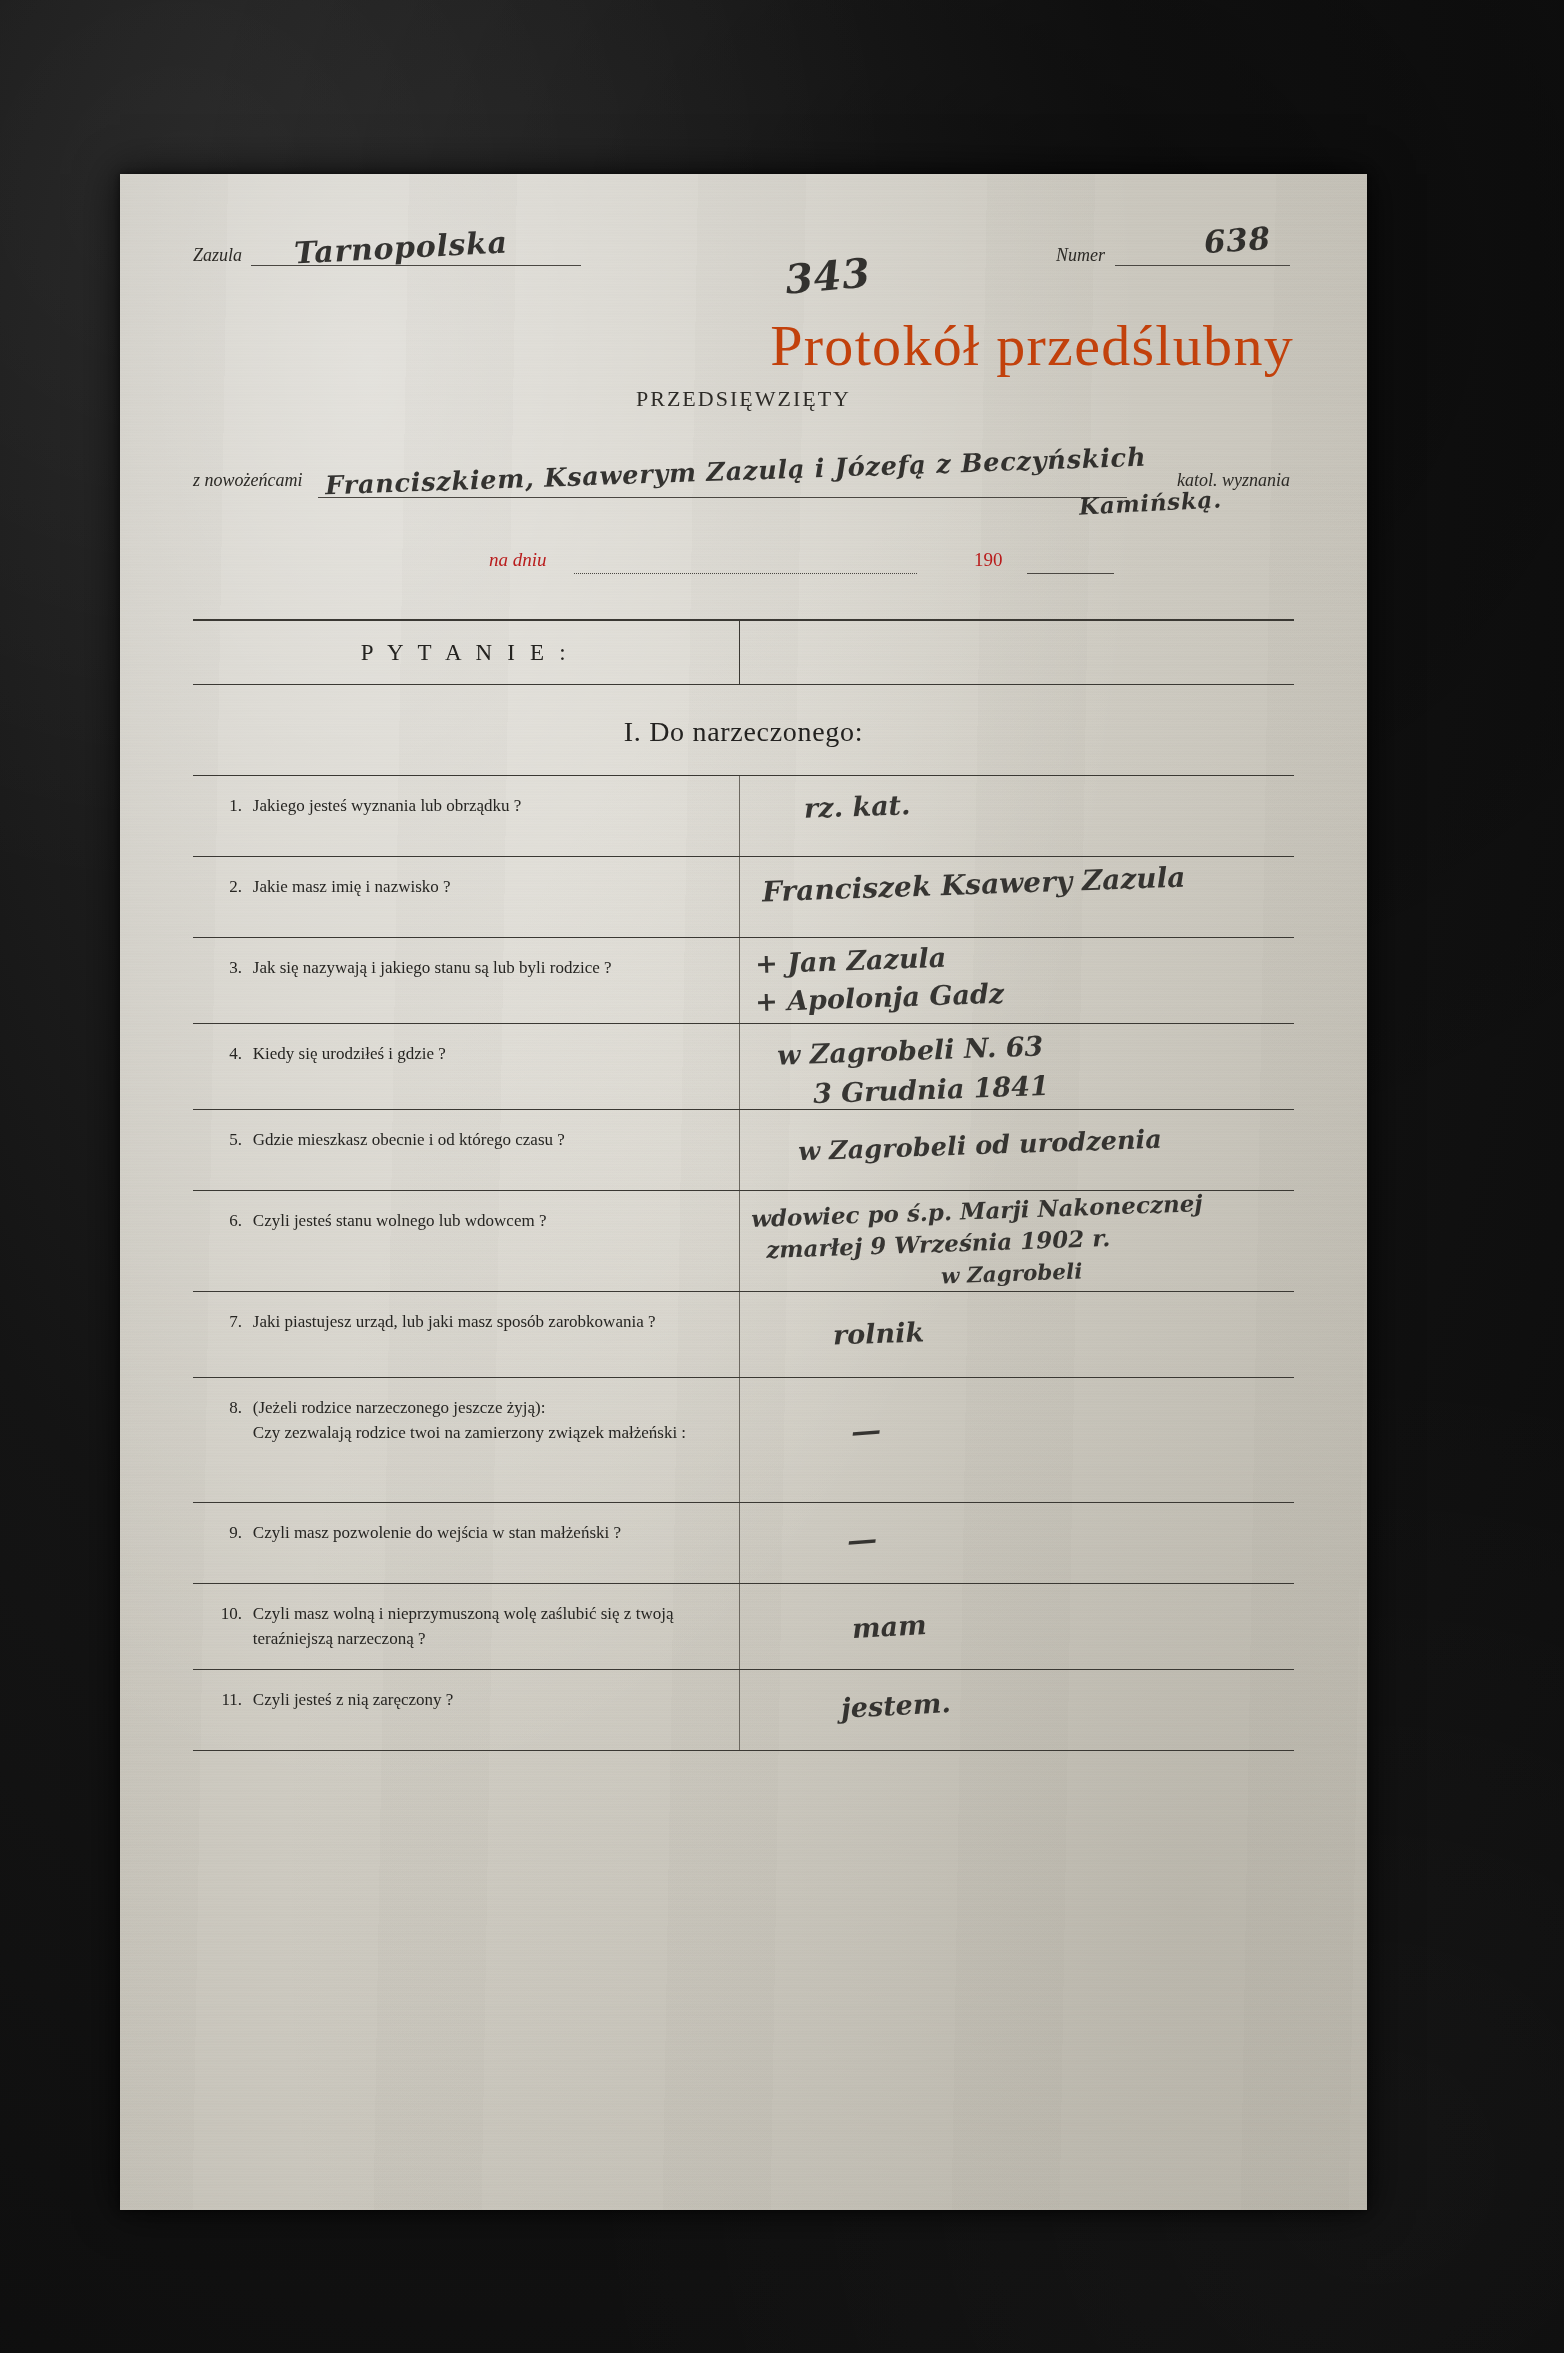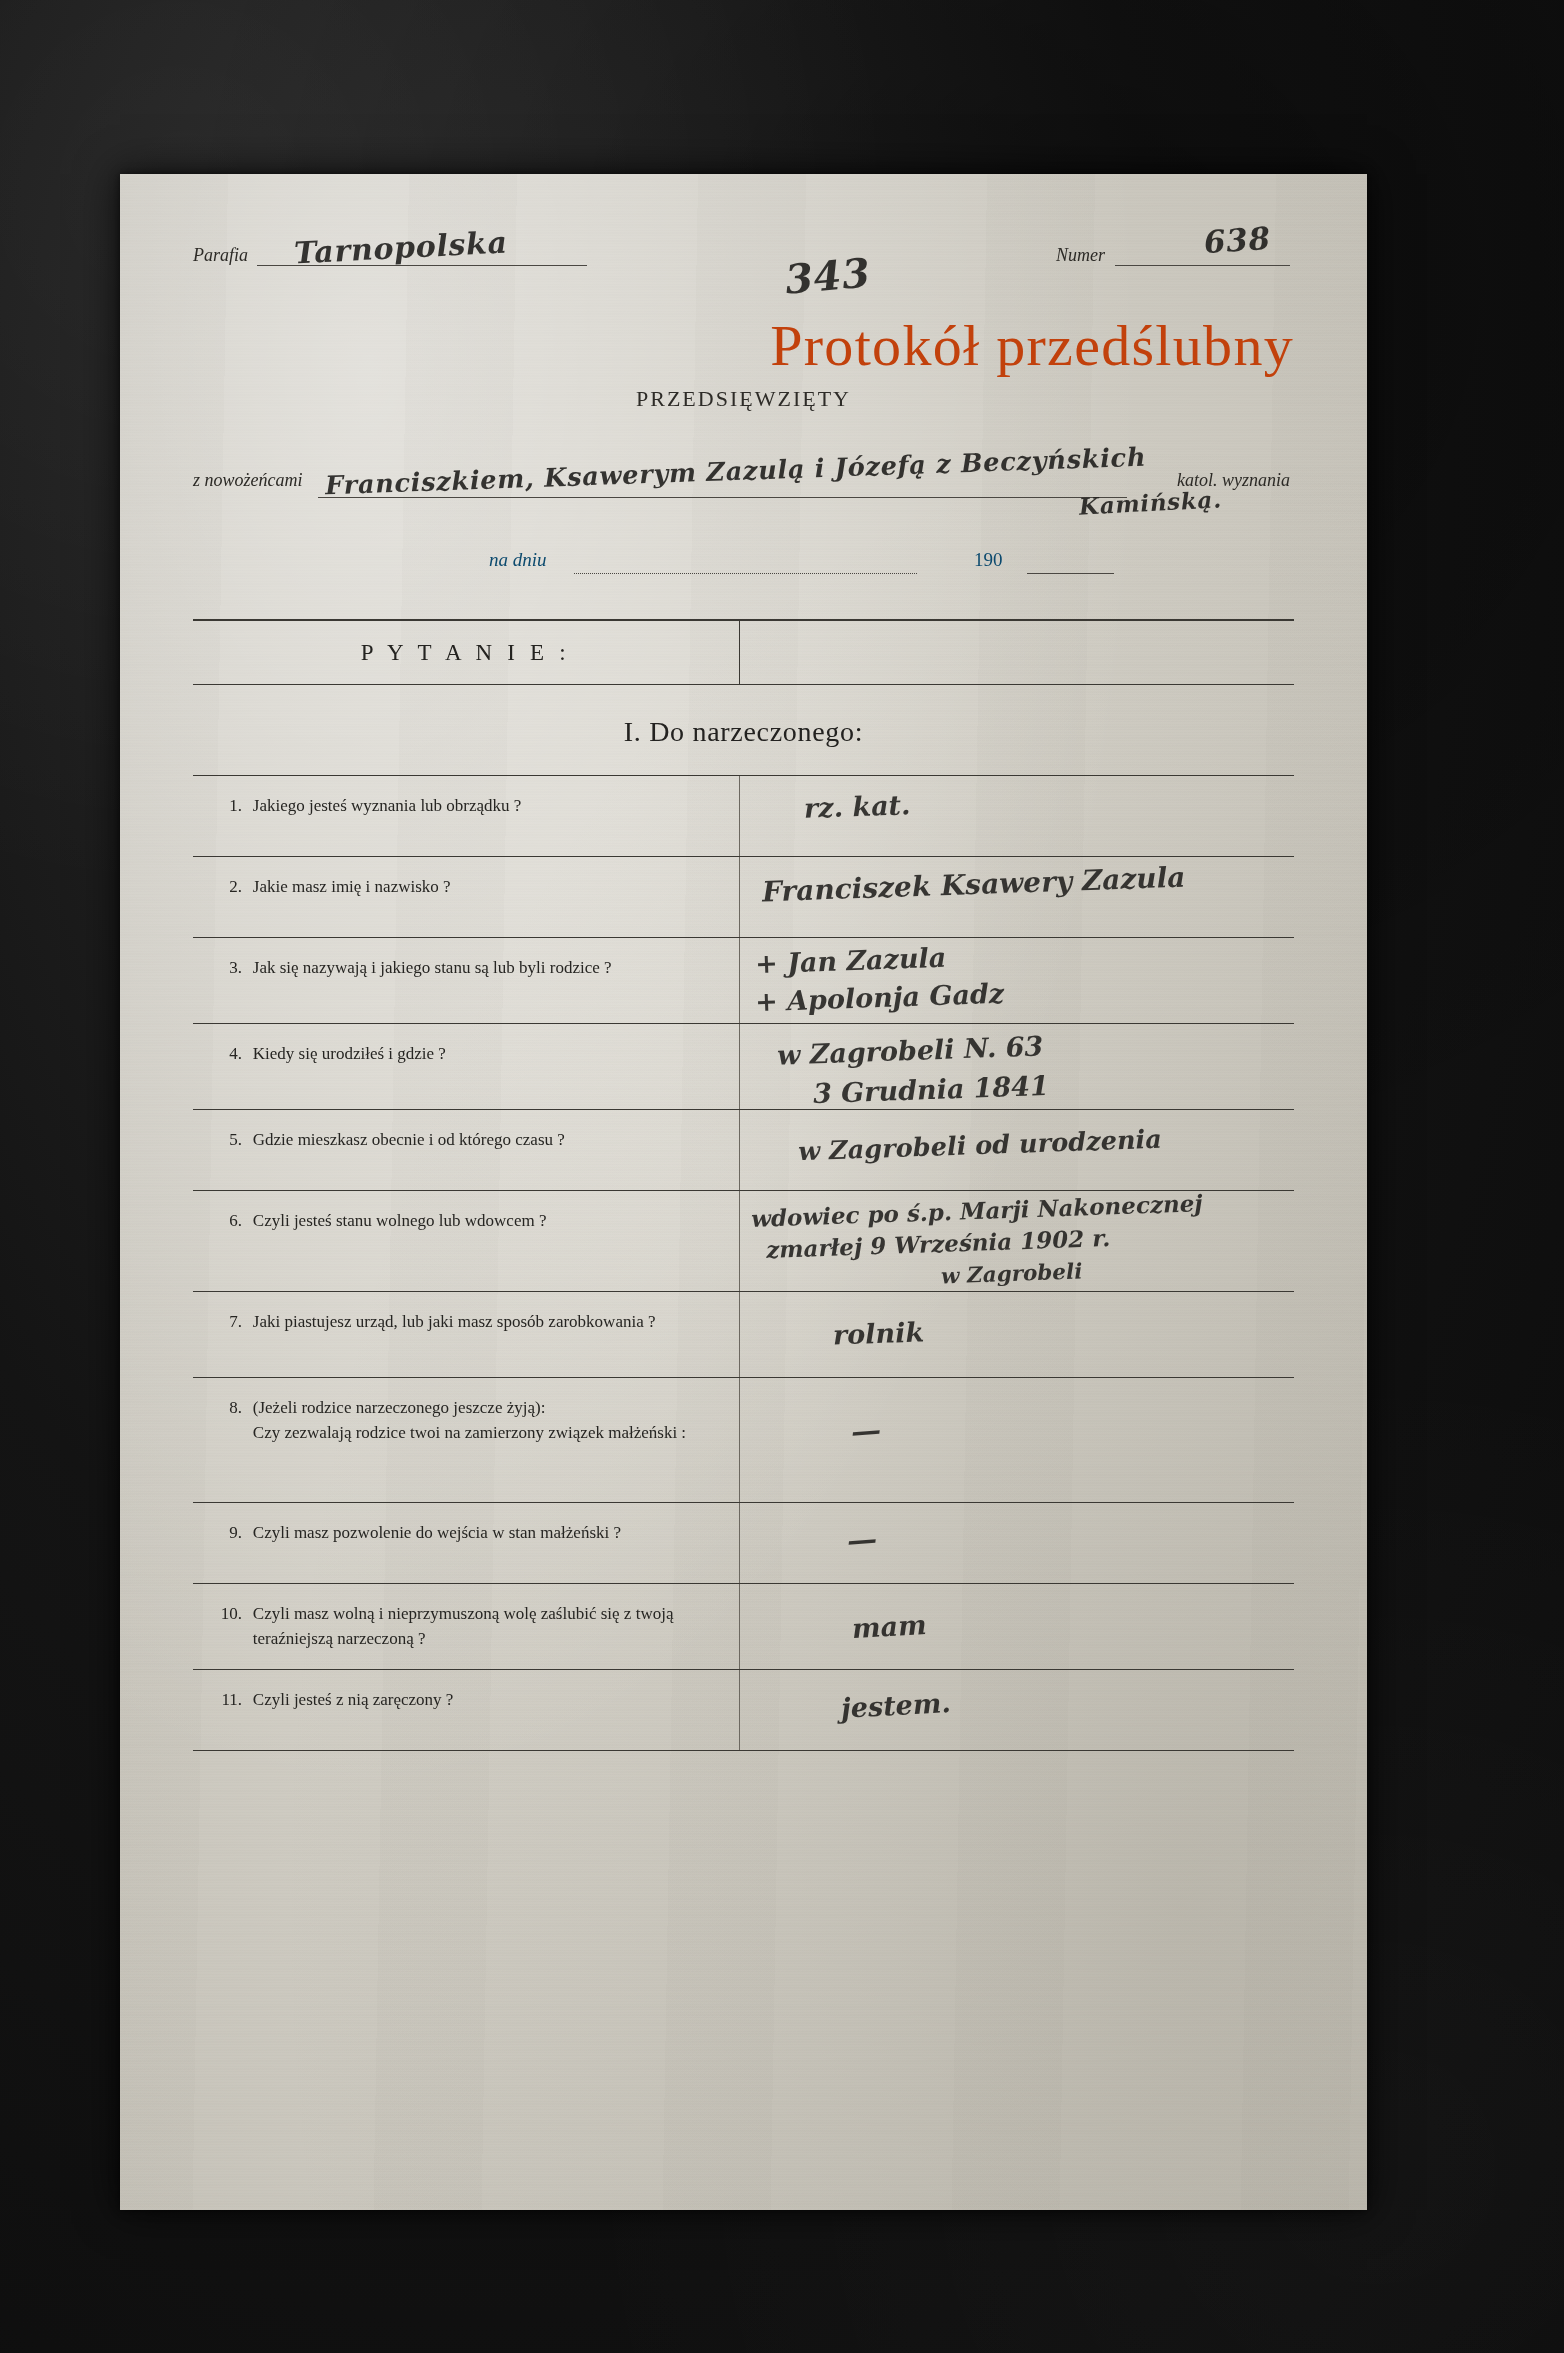--- a/index.html
+++ b/index.html
@@ -155,21 +155,21 @@
     font-size: 23px; transform: rotate(-3deg);
   }
 
   
   .date-line {
     position: relative;
     height: 58px;
     margin-top: 6.7px;
     font-size: 19px;
     font-style: italic;
-    color: #0c4a6e;
+    color: #b91c1c;
   }
   .date-line .na-dniu { position: absolute; left: 296px; top: 15px; }
   .date-line .year { position: absolute; left: 781px; top: 15px; font-style: normal; font-size: 19px;}
   .date-rule {
     position: absolute; left: 381px; right: 377px; top: 39px;
     border-bottom: 1.1px dotted #4a4742;
   }
   .date-rule2 {
     position: absolute; left: 834px; width: 87px; top: 39px;
     border-bottom: 1.1px solid #4a4742;
@@ -269,21 +269,21 @@
 </head>
 <body>
 
 <div id="backdrop"></div>
 
 <div id="sheet">
   <div class="paper-content">
 
     <div class="top-row">
       <div class="topline-parafia">
-        <span class="lbl-italic">Parafia</span>
+        <span class="lbl-italic">Zazula</span>
         <span class="rule-under parafia-rule"></span>
       </div>
       <div class="hand h-parafia">Tarnopolska</div>
 
       <div class="topline-numer">
         <span class="lbl-italic">Numer</span>
         <span class="rule-under numer-rule"></span>
       </div>
       <div class="hand h-numer">638</div>
 

